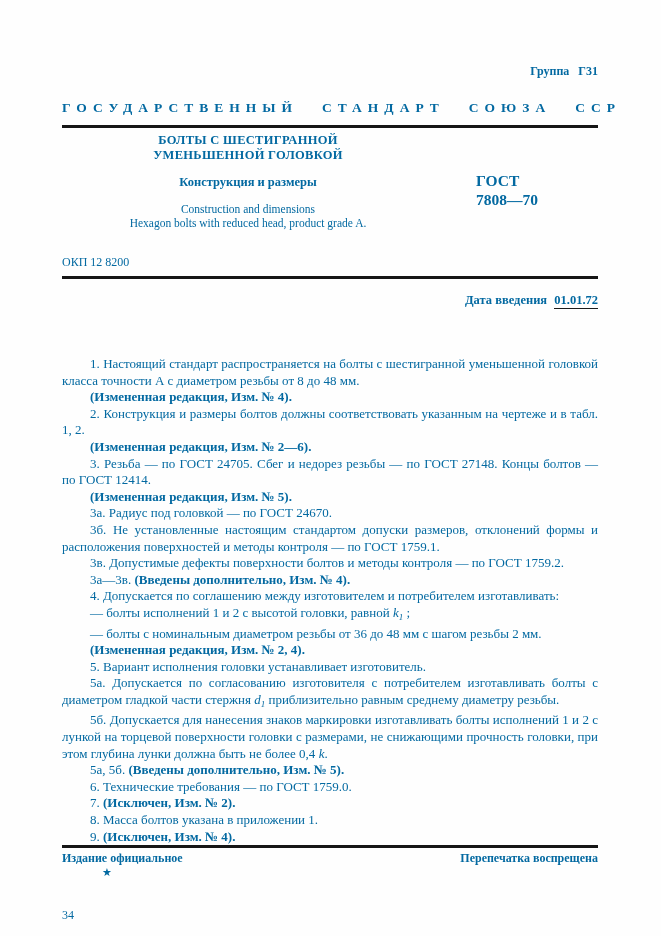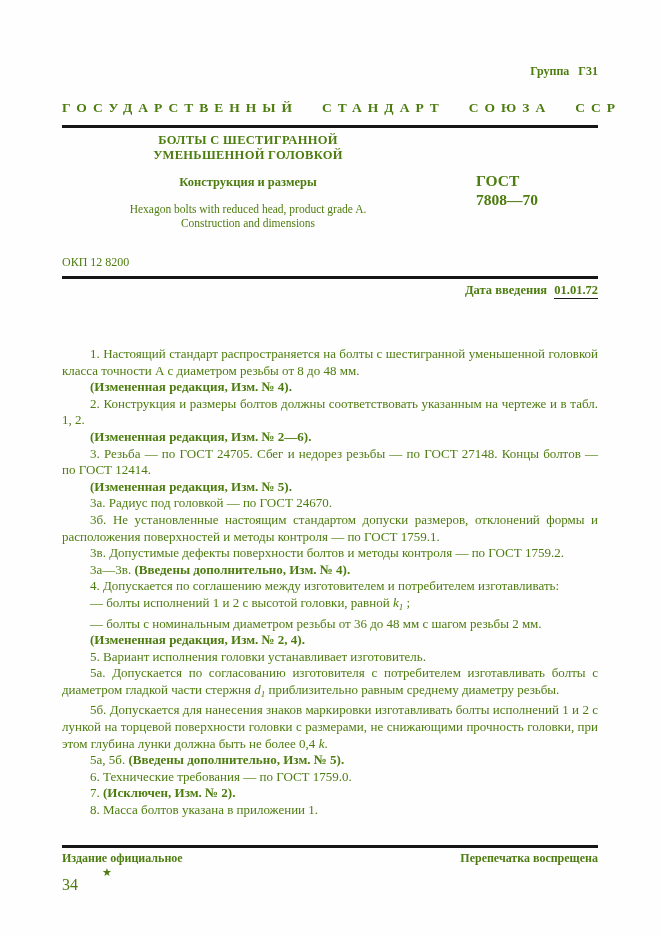--- a/index.html
+++ b/index.html
@@ -3,21 +3,21 @@
 <meta charset="utf-8">
 <style>
   * { margin: 0; padding: 0; box-sizing: border-box; }
   html, body { background: #e8e8e8; }
   .page {
     position: relative;
     width: 661px;
     height: 936px;
     margin: 0 auto;
     background: #fefefe;
-    color: #4d7c0f;
+    color: #0369a1;
     font-family: "Liberation Serif", "DejaVu Serif", serif;
     overflow: hidden;
   }
   .content {
     position: absolute;
     left: 62px;
     right: 63px;
     top: 0;
   }
   .group-label {
@@ -66,21 +66,21 @@
     right: 10px;
     width: 112px;
     text-align: left;
     font-weight: bold;
     font-size: 15.5px;
     line-height: 19px;
   }
   .okp { margin-top: 17px; font-size: 12px; }
   .rule-2 { margin-top: 6px; }
   .intro-date {
-    margin-top: 4px;
+    margin-top: 14px;
     text-align: right;
     font-weight: bold;
     font-size: 12.5px;
   }
   .intro-date .date-value {
     border-bottom: 1.5px solid #1b1b1b;
     padding-bottom: 1px;
     margin-left: 4px;
   }
   .body-text { margin-top: 48px; }
@@ -109,22 +109,22 @@
     font-size: 12px;
   }
   .footer-star {
     margin-left: 40px;
     font-size: 11px;
     line-height: 12px;
   }
   .page-number {
     position: absolute;
     left: 62px;
-    top: 876px;
-    font-size: 16px;
+    top: 908px;
+    font-size: 12px;
   }
 </style>
 </head>
 <body>
 
 <div class="page">
   <div class="content">
 
     <div class="group-label">Группа Г31</div>
 
@@ -138,22 +138,22 @@
     <div class="rule rule-1"></div>
 
     <div class="title-section">
       <div class="title-col">
         <div class="title-main">
           <div>БОЛТЫ С ШЕСТИГРАННОЙ</div>
           <div>УМЕНЬШЕННОЙ ГОЛОВКОЙ</div>
         </div>
         <div class="subtitle">Конструкция и размеры</div>
         <div class="title-en">
+          <div>Construction and dimensions</div>
           <div>Hexagon bolts with reduced head, product grade A.</div>
-          <div>Construction and dimensions</div>
         </div>
       </div>
       <div class="gost-block">
         <div>ГОСТ</div>
         <div>7808—70</div>
       </div>
     </div>
 
     <div class="okp">ОКП 12 8200</div>
 
@@ -179,20 +179,21 @@
         <p><span>— болты исполнений 1 и 2 с высотой головки, равной </span><span style="font-style: italic;">k</span><sub style="font-style: italic;">1</sub><span> ;</span></p>
         <p><span>— болты с номинальным диаметром резьбы от 36 до 48 мм с шагом резьбы 2 мм.</span></p>
         <p><span style="font-weight: bold;">(Измененная редакция, Изм. № 2, 4).</span></p>
         <p><span>5. Вариант исполнения головки устанавливает изготовитель.</span></p>
         <p><span>5а. Допускается по согласованию изготовителя с потребителем изготавливать болты с диаметром гладкой части стержня </span><span style="font-style: italic;">d</span><sub style="font-style: italic;">1</sub><span>  приблизительно равным среднему диаметру резьбы.</span></p>
         <p><span>5б. Допускается для нанесения знаков маркировки изготавливать болты исполнений 1 и 2 с лункой на торцевой поверхности головки с размерами, не снижающими прочность головки, при этом глубина лунки должна быть не более 0,4 </span><span style="font-style: italic;">k</span><span>.</span></p>
         <p><span>5а, 5б. </span><span style="font-weight: bold;">(Введены дополнительно, Изм. № 5).</span></p>
         <p><span>6. Технические требования — по ГОСТ 1759.0.</span></p>
         <p><span>7. </span><span style="font-weight: bold;">(Исключен, Изм. № 2).</span></p>
         <p><span>8. Масса болтов указана в приложении 1.</span></p>
+        <p><span>9. </span><span style="font-weight: bold;">(Исключен, Изм. № 4).</span></p>
       </div>
 
   </div>
 
   <div class="footer">
     <div class="footer-rule"></div>
     <div class="footer-row">
       <span>Издание официальное</span>
       <span>Перепечатка воспрещена</span>
     </div>

